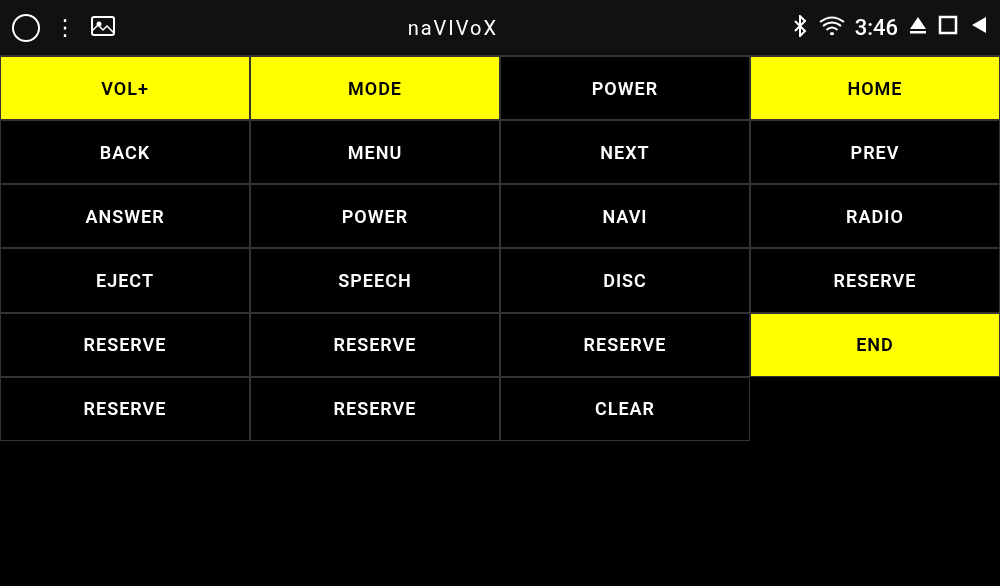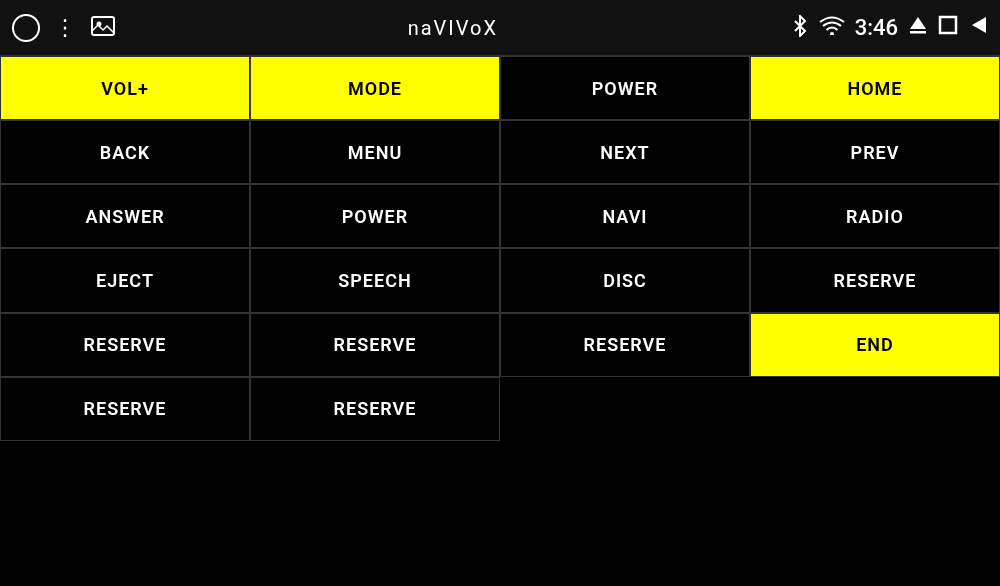--- a/index.html
+++ b/index.html
@@ -177,13 +177,14 @@
     <div class="cell dark">EJECT</div>
     <div class="cell dark">SPEECH</div>
     <div class="cell dark">DISC</div>
     <div class="cell dark">RESERVE</div>
     <div class="cell dark">RESERVE</div>
     <div class="cell dark">RESERVE</div>
     <div class="cell dark">RESERVE</div>
     <div class="cell yellow">END</div>
     <div class="cell dark">RESERVE</div>
     <div class="cell dark">RESERVE</div>
+    <div class="cell dark">CLEAR</div>
   </div>
 
 </body></html>

